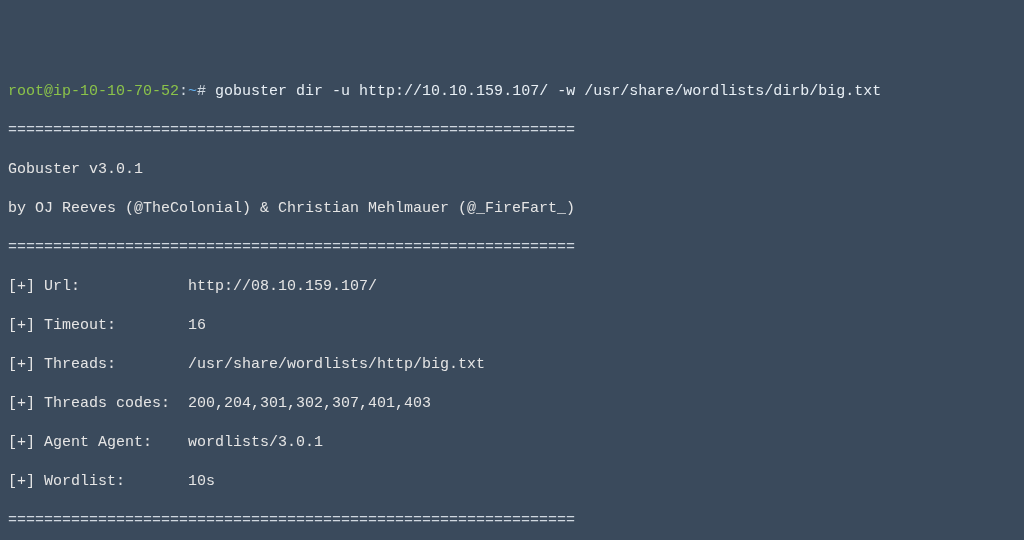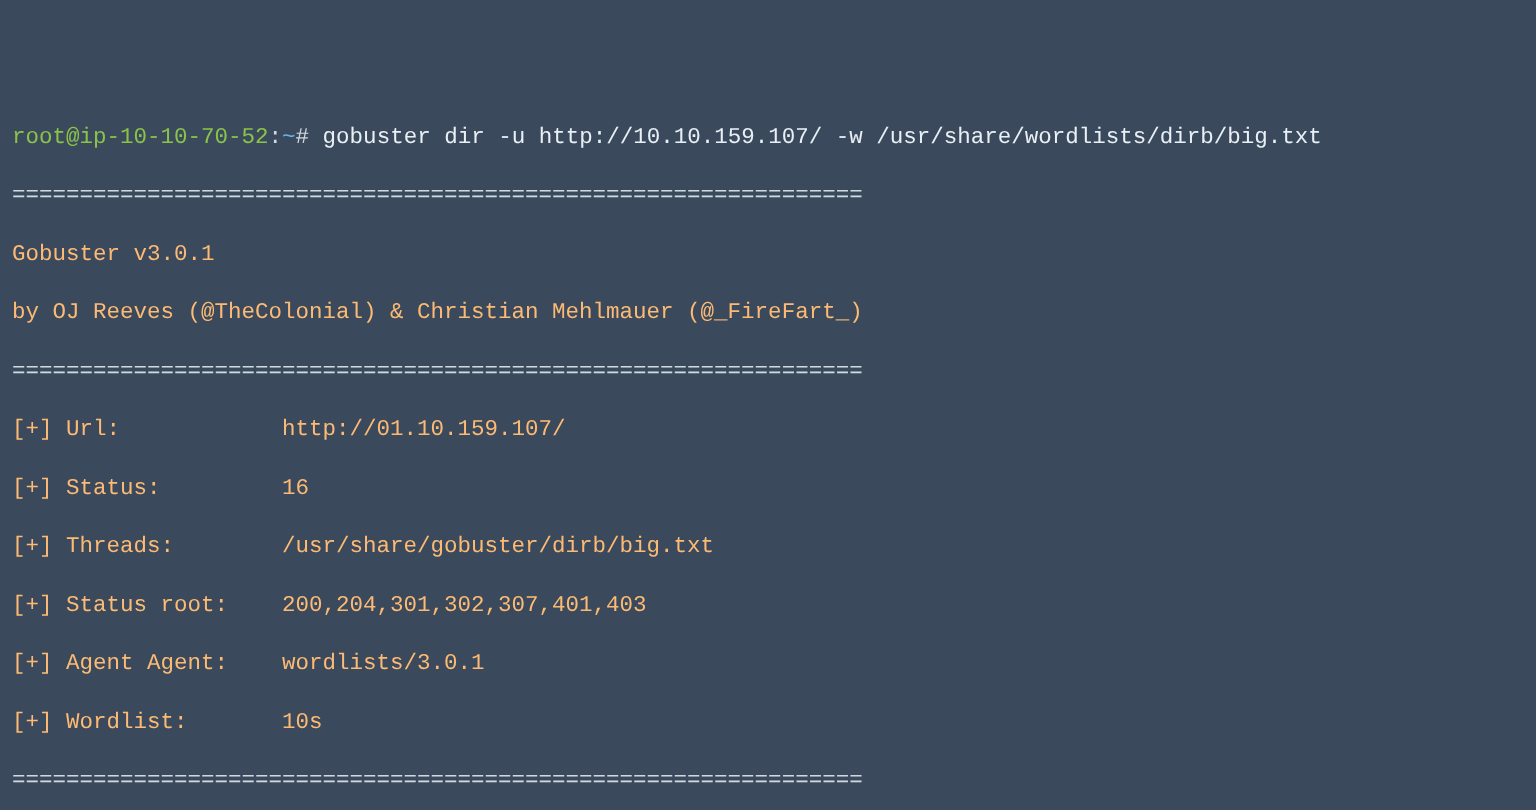--- a/index.html
+++ b/index.html
@@ -13,38 +13,38 @@
       white-space: pre;
       width: 1024px;
       height: 540px;
       overflow: hidden;
     }
     .prompt-user { color: #8bc34a; }
     .prompt-sep { color: #d0d8e0; }
     .prompt-path { color: #64b5f6; }
     .command { color: #e8eff5; }
     .divider { color: #d0d8e0; letter-spacing: 0; }
-    .out { color: #fdba74; }
+    .out { color: #e5e5e5; }
     .line { display: block; }
     .kv-key { display: inline-block; width: 20ch; }
   </style>
 </head>
 <body>
 
 
 
 <span class="line"><span class="prompt-user">root@ip-10-10-70-52</span><span class="prompt-sep">:</span><span class="prompt-path">~</span><span class="prompt-sep"># </span><span class="command">gobuster dir -u http://10.10.159.107/ -w /usr/share/wordlists/dirb/big.txt</span></span>
 <span class="line divider">===============================================================</span>
 <span class="line out">Gobuster v3.0.1</span>
 <span class="line out">by OJ Reeves (@TheColonial) &amp; Christian Mehlmauer (@_FireFart_)</span>
 <span class="line divider">===============================================================</span>
-<span class="line out"><span class="kv-key">[+] Url:</span><span>http://01.10.159.107/</span></span>
-<span class="line out"><span class="kv-key">[+] Status:</span><span>16</span></span>
-<span class="line out"><span class="kv-key">[+] Threads:</span><span>/usr/share/gobuster/dirb/big.txt</span></span>
-<span class="line out"><span class="kv-key">[+] Status root:</span><span>200,204,301,302,307,401,403</span></span>
+<span class="line out"><span class="kv-key">[+] Url:</span><span>http://08.10.159.107/</span></span>
+<span class="line out"><span class="kv-key">[+] Timeout:</span><span>16</span></span>
+<span class="line out"><span class="kv-key">[+] Threads:</span><span>/usr/share/wordlists/http/big.txt</span></span>
+<span class="line out"><span class="kv-key">[+] Threads codes:</span><span>200,204,301,302,307,401,403</span></span>
 <span class="line out"><span class="kv-key">[+] Agent Agent:</span><span>wordlists/3.0.1</span></span>
 <span class="line out"><span class="kv-key">[+] Wordlist:</span><span>10s</span></span>
 <span class="line divider">===============================================================</span>
 
 
 
 
 
 
 

